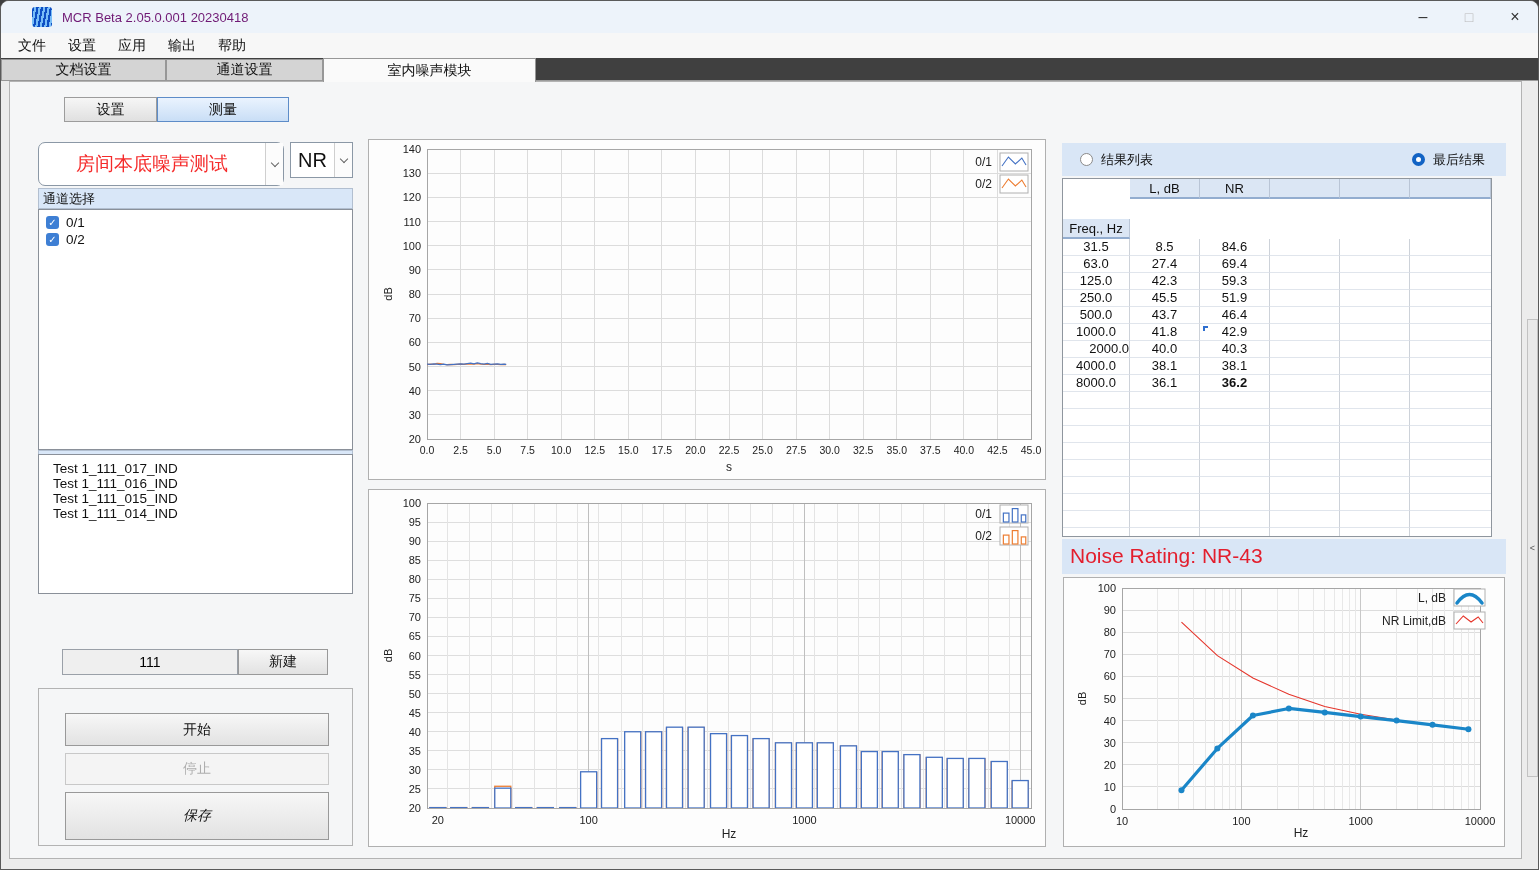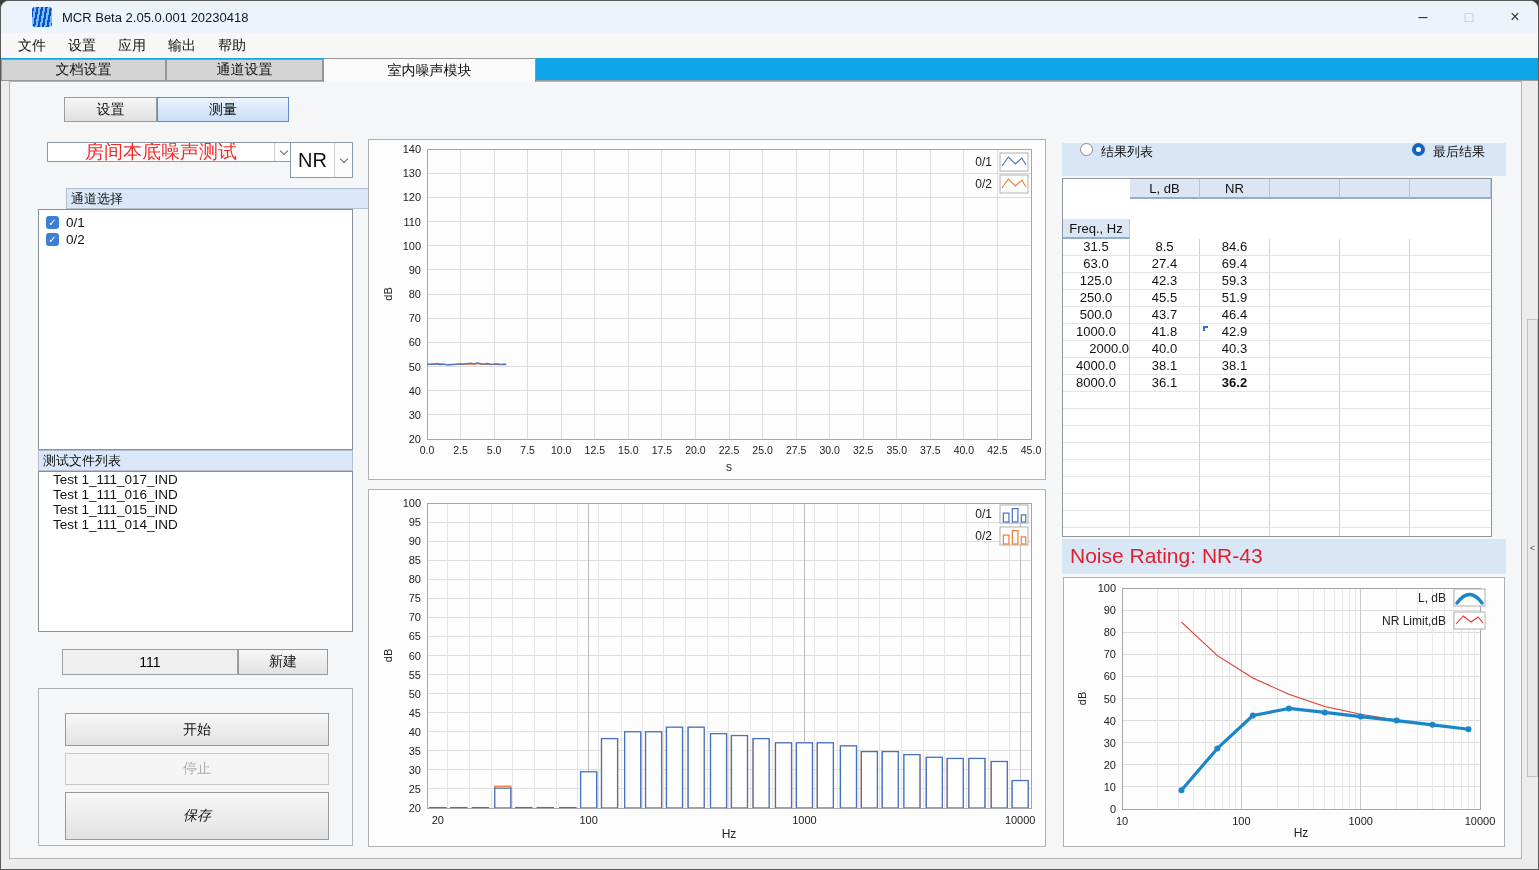--- a/index.html
+++ b/index.html
@@ -5,86 +5,86 @@
   html,body{margin:0;padding:0;background:#3f3f3f;}
   *{box-sizing:border-box;}
   .window{position:relative;width:1539px;height:870px;background:#ececec;
     font-family:"Liberation Sans",sans-serif;color:#111;overflow:hidden;
     border-radius:9px 9px 0 0;border:1px solid #5a5a5a;}
   
   .titlebar{position:absolute;left:0;top:0;right:0;height:32px;background:#edf3fa;
     display:flex;align-items:center;}
   .app-icon{width:20px;height:20px;margin-left:31px;border-radius:3px;
     background:repeating-linear-gradient(100deg,#0d4fc4 0 2.2px,#79bdf7 2.2px 4.4px);}
-  .title-text{margin-left:10px;font-size:13px;color:#0f172a;}
+  .title-text{margin-left:10px;font-size:13px;color:#701a75;}
   .win-btns{margin-left:auto;display:flex;height:100%;}
   .win-btn{width:46px;height:100%;display:flex;align-items:center;justify-content:center;
     font-size:16px;color:#333;}
   .win-btn.max{color:#b9b9b9;font-size:14px;}
   
   .menubar{position:absolute;left:0;top:32px;right:0;height:25px;background:#f7f7f7;
     display:flex;align-items:center;padding-left:6px;}
   .menu-item{font-size:14px;padding:2px 11px;color:#111;}
   
-  .tabstrip{position:absolute;left:0;top:57px;right:0;height:23px;background:#0ea5e9;
+  .tabstrip{position:absolute;left:0;top:57px;right:0;height:23px;background:#404040;
     border-bottom:1px solid #9c9c9c;}
   .tab{position:absolute;top:1px;height:22px;background:#d4d4d4;border:1px solid #979797;
     display:flex;align-items:center;justify-content:center;font-size:14px;}
   .tab.sel{top:0;height:24px;background:#fafafa;border-bottom:none;z-index:3;}
   
   .page{position:absolute;left:8px;top:80px;width:1513px;height:778px;background:#f5f6f7;
     border:1px solid #b3b3b3;}
   .page>*{position:absolute;}
   .subtab{top:15px;height:25px;border:1px solid #9c9c9c;
     background:linear-gradient(#f6f6f6,#e0e0e0);display:flex;align-items:center;
     justify-content:center;font-size:14px;}
   .subtab.sel{background:linear-gradient(#eaf3fe,#c9def6);border:1px solid #5d8cc8;}
   .st-1{left:54px;width:93px;} .st-2{left:147px;width:132px;}
   
   .combo{background:#fff;border:1px solid #8b98a6;display:flex;}
-  .test-combo{left:37px;top:60px;width:246px;height:20px;}
+  .test-combo{left:28px;top:60px;width:246px;height:44px;border-radius:7px;}
   .nr-combo{left:280px;top:60px;width:63px;height:36px;}
   .combo-val{flex:1;display:flex;align-items:center;justify-content:center;overflow:hidden;}
   .combo-val.red{color:#f52b2b;font-family:"DejaVu Serif",serif;font-size:19px;}
   .nr-combo .combo-val{font-size:20px;color:#111;}
   .combo-btn{width:18px;border-left:1px solid #cfcfcf;background:#fcfcfc;
     display:flex;align-items:center;justify-content:center;}
   .chev{width:6px;height:6px;border-right:1.4px solid #666;border-bottom:1.4px solid #666;
     transform:rotate(45deg);margin-top:-3px;}
   .sec-header{background:#d9e7f8;border:1px solid #b2bfd0;font-size:13px;line-height:19px;
     padding-left:4px;}
-  .ch-header{left:28px;top:106px;width:315px;height:21px;margin-left:28px;}
+  .ch-header{left:28px;top:106px;width:315px;height:21px;}
   .listbox{background:#fff;border:1px solid #8a9099;overflow:hidden;}
   .ch-list{left:28px;top:127px;width:315px;height:241px;padding-top:4px;}
   .ch-item{display:flex;align-items:center;gap:7px;padding-left:7px;height:17px;font-size:13.5px;}
   .cbox{width:13px;height:13px;border-radius:3px;background:#3e7fd4;color:#fff;
     font-size:10px;line-height:13px;text-align:center;flex:0 0 13px;}
   .cbox::after{content:"✓";}
   .fl-header{left:28px;top:368px;width:315px;height:21px;}
-  .fl-list{left:28px;top:389px;width:315px;height:161px;padding-top:0;}
+  .fl-list{left:28px;top:372px;width:315px;height:140px;padding-top:6px;}
   .file-item{height:15px;line-height:15px;padding-left:14px;font-size:13.5px;}
   .name-input{left:52px;top:567px;width:176px;height:26px;background:#efefef;
     border:1px solid #9aa0a8;text-align:center;font-size:14px;font-family:inherit;}
   .btn{background:linear-gradient(#f7f7f7,#e2e2e2);border:1px solid #999;font-size:14px;
     display:flex;align-items:center;justify-content:center;cursor:default;}
   .btn.disabled{background:#f4f4f4;color:#aeaeae;border-color:#c8c8c8;}
   .new-btn{left:228px;top:567px;width:90px;height:26px;}
   .gbox{border:1px solid #b3b3b3;}
   .buttons-box{left:28px;top:606px;width:315px;height:158px;}
   .buttons-box .btn{position:absolute;left:26px;width:264px;}
   .start-btn{top:24px;height:33px;} .stop-btn{top:64px;height:32px;} .save-btn{top:103px;height:48px;font-style:italic;}
   
   .chart-panel{background:#fdfdfd;border:1px solid #b0b0b0;}
   .top-panel{left:358px;top:57px;width:678px;height:341px;}
   .bottom-panel{left:358px;top:407px;width:678px;height:358px;}
   .nr-panel{left:1053px;top:495px;width:442px;height:270px;}
   svg{font-family:"Liberation Sans",sans-serif;display:block;}
   
   .radio-row{left:1052px;top:61px;width:444px;height:33px;background:#d9e6f6;}
-  .radio-group{position:absolute;top:0;height:33px;display:flex;gap:8px;}
+  .radio-group{position:absolute;top:0;height:33px;display:flex;align-items:center;gap:8px;}
   .rg-left{left:18px;} .rg-right{left:350px;font-family:Liberation Serif, serif;}
   .radio{width:13px;height:13px;border-radius:50%;border:1px solid #8a8a8a;background:#fff;}
   .radio.sel{border:4px solid #1263c4;}
   .radio-label{font-size:13px;}
   .rtable{left:1052px;top:96px;width:430px;height:359px;background:#fff;
     border:1px solid #8f969e;overflow:hidden;}
   .rt-row{display:flex;}
   .rt-cell{border-right:1px solid #cdd2d9;border-bottom:1px solid #e0e5ec;text-align:center;
     font-size:13px;height:17px;line-height:16px;position:relative;overflow:hidden;}
   .rt-cell:last-child{border-right:none;}

